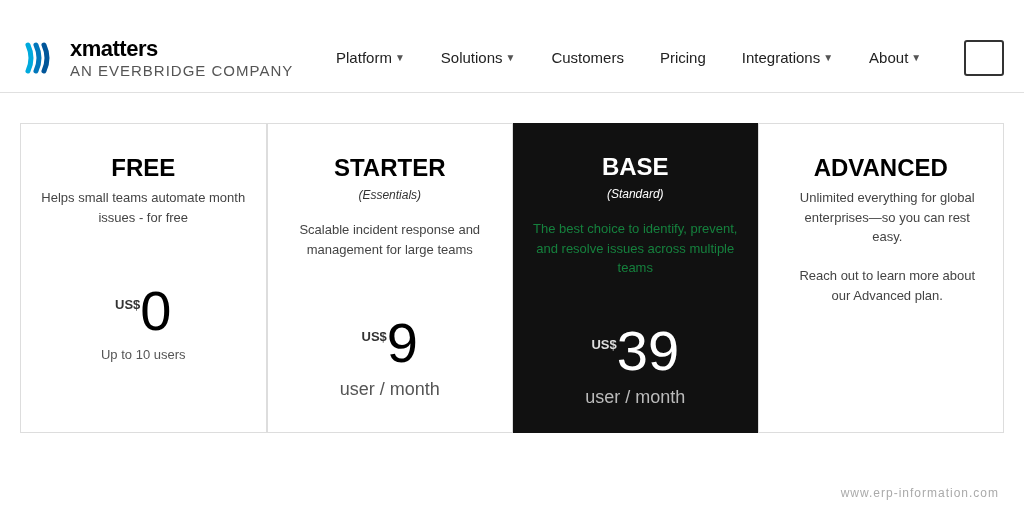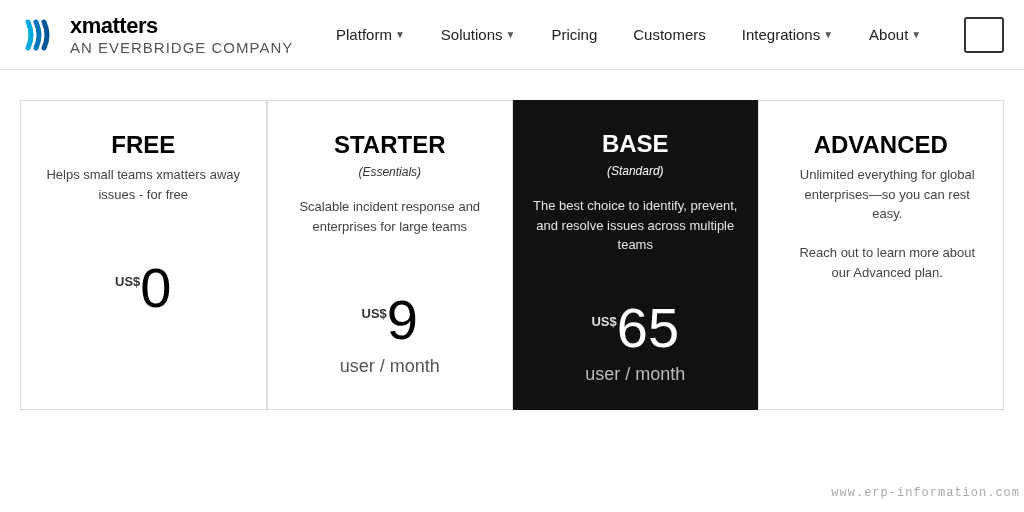--- a/index.html
+++ b/index.html
@@ -6,20 +6,21 @@
     body { font-family: Arial, sans-serif; background: #fff; width: 1024px; height: 512px; overflow: hidden; }
 
     
     header {
       display: flex;
       align-items: center;
       padding: 0 20px;
       height: 70px;
       background: #fff;
       border-bottom: 1px solid #e0e0e0;
+      margin-top: 23px;
     }
     .logo-area {
       display: flex;
       align-items: center;
       gap: 8px;
       min-width: 200px;
     }
     .logo-icon {
       width: 42px;
       height: 42px;
@@ -111,21 +112,21 @@
       color: #fff;
     }
     .plan-description {
       font-size: 13px;
       color: #444;
       line-height: 1.5;
       margin-bottom: 22px;
       min-height: 50px;
     }
     .plan-card.featured .plan-description {
-      color: #e5e5e5;
+      color: #15803d;
     }
     .plan-price-area {
       display: flex;
       align-items: flex-start;
       justify-content: center;
       margin-bottom: 8px;
       margin-top: 45px;
     }
     .plan-currency {
       font-size: 13px;
@@ -156,25 +157,24 @@
     .plan-users {
       font-size: 13px;
       color: #555;
       margin-top: 8px;
     }
 
     
     .watermark {
       position: fixed;
       bottom: 12px;
-      right: 4px;
+      right: 25px;
       font-size: 12px;
       color: #aaa;
       letter-spacing: 1px;
-      font-family: Liberation Mono, monospace;
     }
   </style>
 </head>
 <body>
 
 <header>
   <div class="logo-area">
     <svg class="logo-icon" viewBox="0 0 42 42" xmlns="http://www.w3.org/2000/svg">
       <path d="M8 8 Q14 21 8 34" stroke="#00aadd" stroke-width="5" fill="none" stroke-linecap="round"></path>
       <path d="M16 8 Q22 21 16 34" stroke="#0077bb" stroke-width="5" fill="none" stroke-linecap="round"></path>
@@ -189,67 +189,68 @@
   <nav>
     <a class="nav-item">
       <span>Platform</span>
       <span class="nav-chevron">▼</span>
     </a>
     <a class="nav-item">
       <span>Solutions</span>
       <span class="nav-chevron">▼</span>
     </a>
     <a class="nav-item">
+      <span>Customers</span>
+    </a>
+    <a class="nav-item">
       <span>Pricing</span>
-    </a>
-    <a class="nav-item">
-      <span>Customers</span>
     </a>
     <a class="nav-item">
       <span>Integrations</span>
       <span class="nav-chevron">▼</span>
     </a>
     <a class="nav-item">
       <span>About</span>
       <span class="nav-chevron">▼</span>
     </a>
   </nav>
 
   <div class="header-right"></div>
 </header>
 
 <div class="pricing-section">
 
   <div class="plan-card">
     <div class="plan-name">FREE</div>
-    <div class="plan-description">Helps small teams xmatters away issues - for free</div>
+    <div class="plan-description">Helps small teams automate month issues - for free</div>
     <div class="plan-price-area">
       <span class="plan-currency">US$</span>
       <span class="plan-amount">0</span>
     </div>
+    <div class="plan-users">Up to 10 users</div>
   </div>
 
   <div class="plan-card">
     <div class="plan-name">STARTER</div>
     <div class="plan-subtitle">(Essentials)</div>
-    <div class="plan-description">Scalable incident response and enterprises for large teams</div>
+    <div class="plan-description">Scalable incident response and management for large teams</div>
     <div class="plan-price-area">
       <span class="plan-currency">US$</span>
       <span class="plan-amount">9</span>
     </div>
     <div class="plan-period">user / month</div>
   </div>
 
   <div class="plan-card featured">
     <div class="plan-name">BASE</div>
     <div class="plan-subtitle">(Standard)</div>
     <div class="plan-description">The best choice to identify, prevent, and resolve issues across multiple teams</div>
     <div class="plan-price-area">
       <span class="plan-currency">US$</span>
-      <span class="plan-amount">65</span>
+      <span class="plan-amount">39</span>
     </div>
     <div class="plan-period">user / month</div>
   </div>
 
   <div class="plan-card">
     <div class="plan-name">ADVANCED</div>
     <div class="plan-description" style="white-space: pre-line; margin-left: 13px;">Unlimited everything for global enterprises—so you can rest easy.
 
 Reach out to learn more about our Advanced plan.</div>
   </div>

